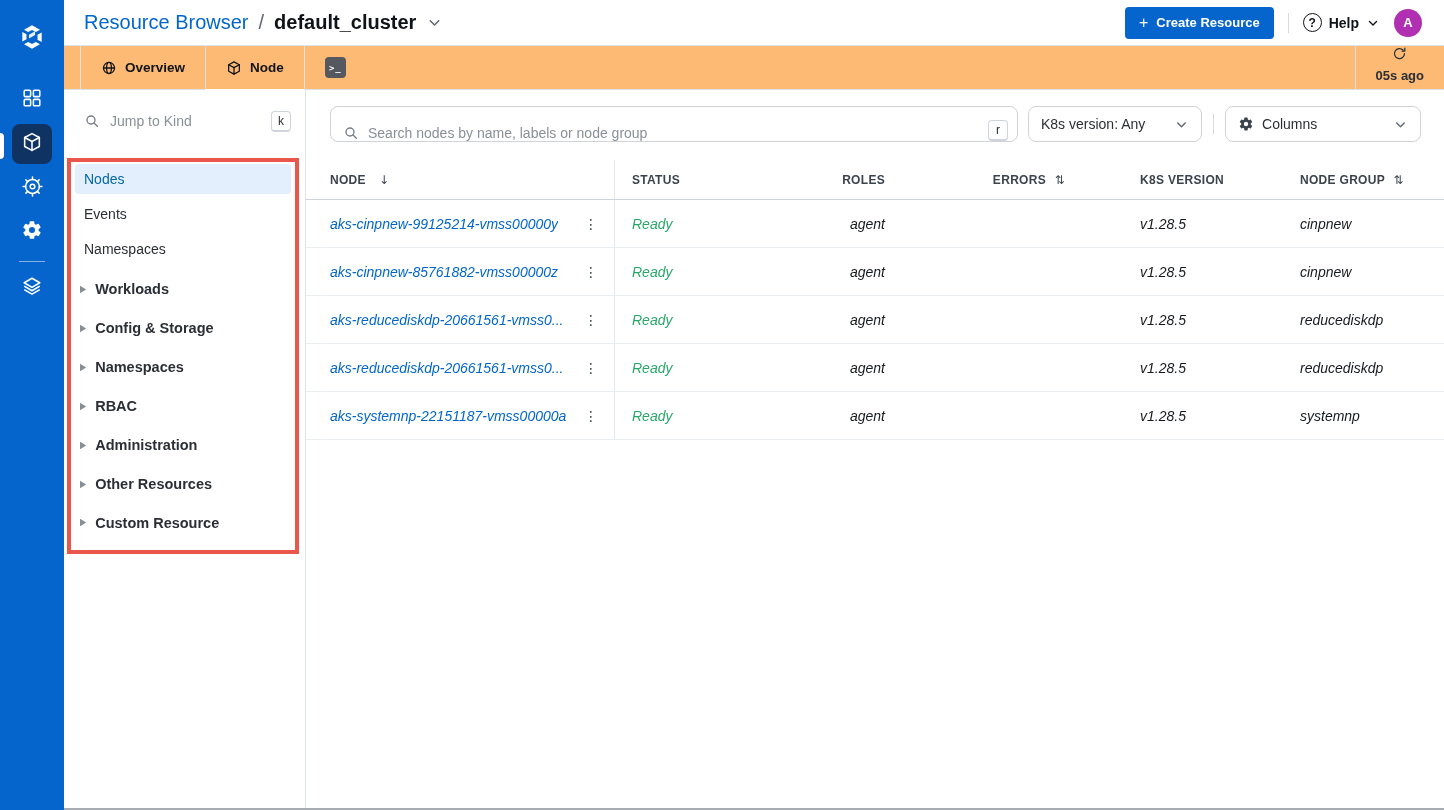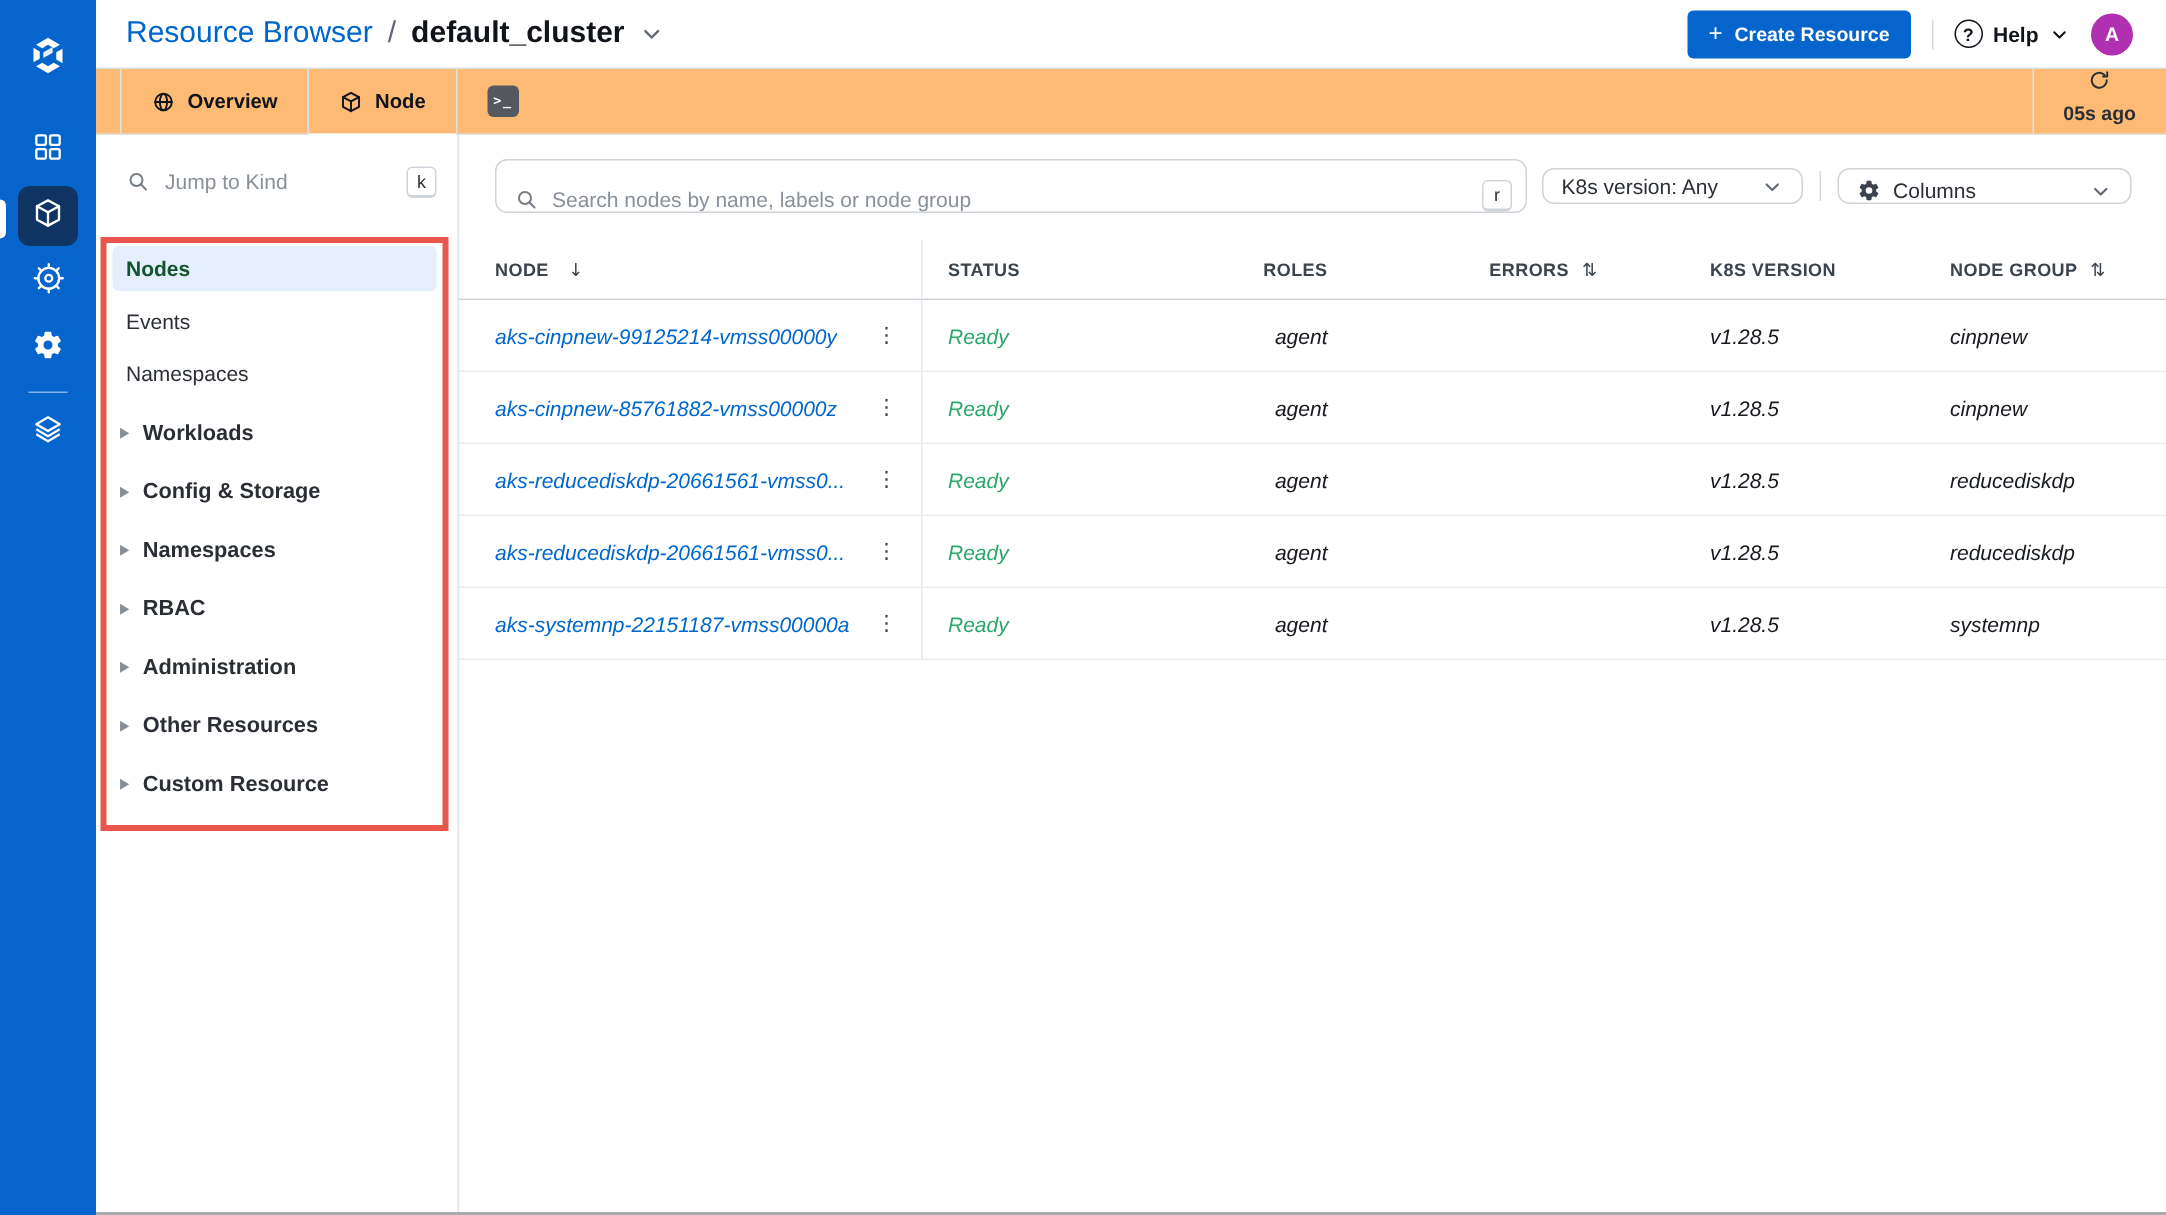--- a/index.html
+++ b/index.html
@@ -61,37 +61,37 @@
   .kindpanel { width: 242px; flex: 0 0 242px; border-right: 1px solid #dde2e7; background: #fff; }
   .kind-search { display: flex; align-items: center; gap: 10px; height: 30px; margin: 16px 14px 0 20px; }
   .kind-search input { flex: 1; min-width: 0; border: none; outline: none; font-size: 14px; color: #16191d; font-family: inherit; }
   .kind-search input::placeholder { color: #899098; }
   .kbd-badge { flex: 0 0 auto; min-width: 20px; height: 21px; padding: 0 5px; background: #fff; border: 1px solid #cfd4da;
                border-bottom-width: 2px; border-radius: 4px; display: flex; align-items: center; justify-content: center;
                font-size: 12px; color: #2b2f35; }
   .kindbox { margin: 22px 6px 0 3px; border: 4px solid #e8564c; padding: 2px 4px 8px; }
   .kind-item { height: 30px; margin-bottom: 5px; display: flex; align-items: center; padding: 0 9px;
                border-radius: 4px; font-size: 14px; color: #2b2f35; cursor: pointer; }
-  .kind-item.active { background: #e3effc; color: #14532d; font-weight: bold; }
+  .kind-item.active { background: #e3effc; color: #0369a1; }
   .kind-group { height: 39px; display: flex; align-items: center; gap: 9px; padding: 0 5px;
                 font-size: 14.5px; font-weight: 700; color: #2b2f35; cursor: pointer; }
   .kind-group:first-of-type { margin-top: 6px; }
   .tri { font-family: "DejaVu Sans", sans-serif; font-size: 8px; color: #868e96; transform: scaleY(1.2); }
 
   
   .content { flex: 1; min-width: 0; display: flex; flex-direction: column; background: #fff; }
   .toolbar { display: flex; align-items: center; gap: 10px; padding: 16px 23px 0 24px; }
   .search-field { flex: 0 0 688px; width: 688px; height: 36px; border: 1px solid #d0d4d9; border-radius: 8px;
                   background: #fff; display: flex; align-items: flex-end; gap: 9px; padding: 0 9px 0 12px; }
   .search-field input { flex: 1; min-width: 0; border: none; outline: none; font-size: 14px; color: #16191d; font-family: inherit; background: transparent; }
   .search-field input::placeholder { color: #899098; }
-  .select-chip { height: 24px; border: 1px solid #d0d4d9; border-radius: 8px; background: #fff;
+  .select-chip { height: 36px; border: 1px solid #d0d4d9; border-radius: 8px; background: #fff;
                  display: flex; align-items: center; gap: 8px; padding: 0 12px; font-size: 14px; color: #2b2f35; cursor: pointer; }
   .sel-k8s { width: 175px; }
-  .sel-cols { width: 197px; align-items: flex-end; }
+  .sel-cols { width: 197px; }
   .sel-label { flex: 1; }
   .toolbar .v-divider { margin: 0 1px; }
 
   
   .table { margin-top: 18px; font-size: 14px; }
   .tr { display: grid; grid-template-columns: 309px 133px 140px 190px 218px 1fr; align-items: center; }
   .thead { height: 40px; border-bottom: 1px solid #cfd4da; font-size: 12px; font-weight: 700;
            color: #3b444c; letter-spacing: .3px; }
   .trow { height: 48px; border-bottom: 1px solid #eaeef1; font-style: italic; }
   .c-node { padding-left: 24px; padding-right: 12px; height: 100%; display: flex; align-items: center; gap: 8px;

